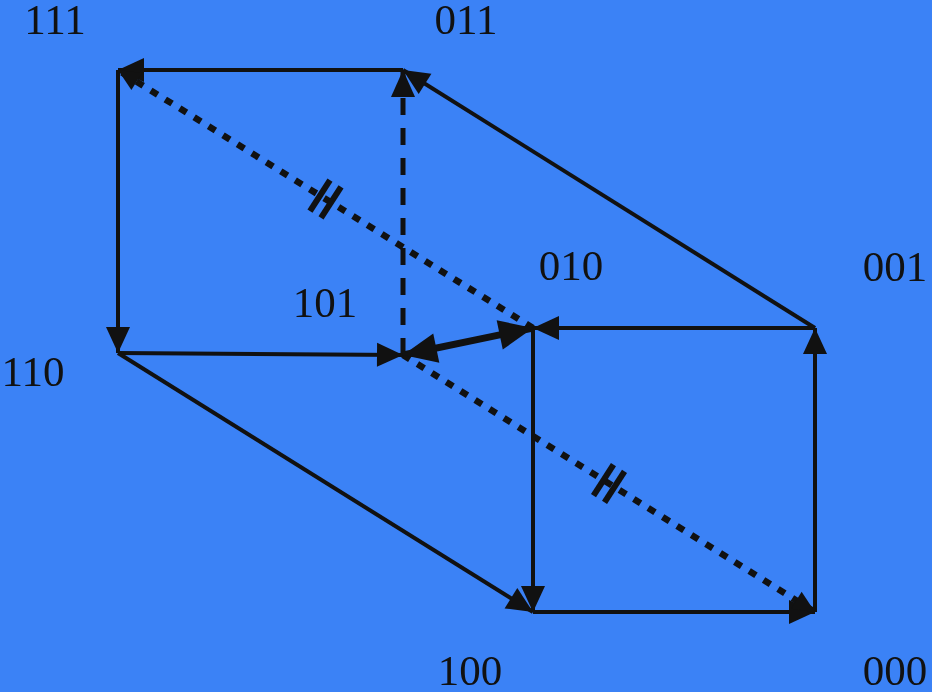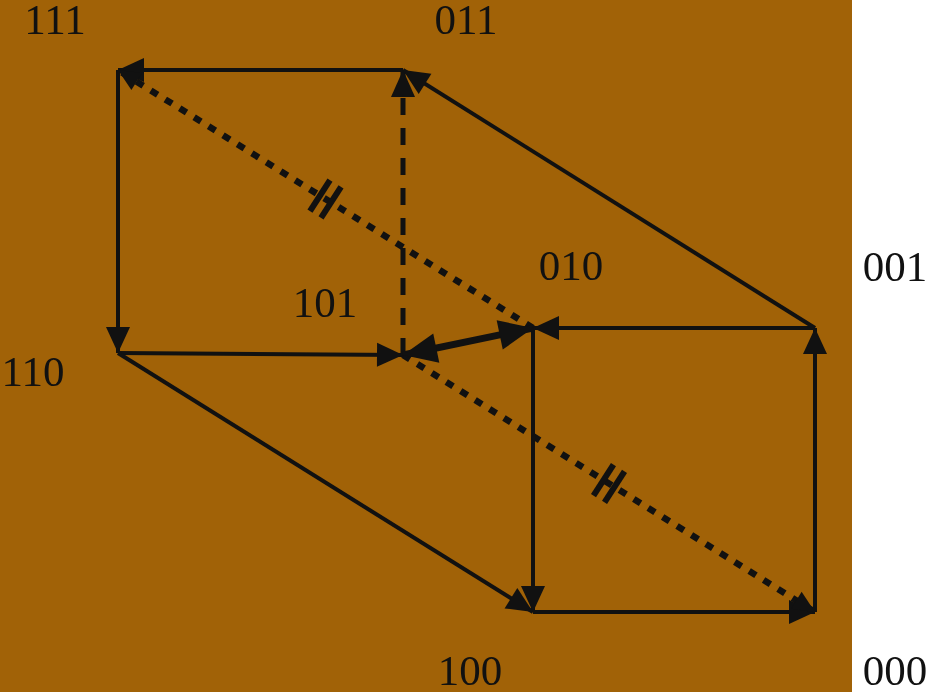--- a/index.html
+++ b/index.html
@@ -5,23 +5,23 @@
   html, body {
     margin: 0;
     padding: 0;
     width: 932px;
     height: 692px;
     background: #ffffff;
     overflow: hidden;
   }
   .figure {
     position: relative;
-    width: 852px;
+    width: 932px;
     height: 692px;
-    background: #a16207;
+    background: #3b82f6;
   }
   svg { display: block; }
   text.node-label {
     font-family: "Liberation Serif", "DejaVu Serif", serif;
     font-size: 43px;
     fill: #111111;
   }
 </style>
 </head>
 <body>

